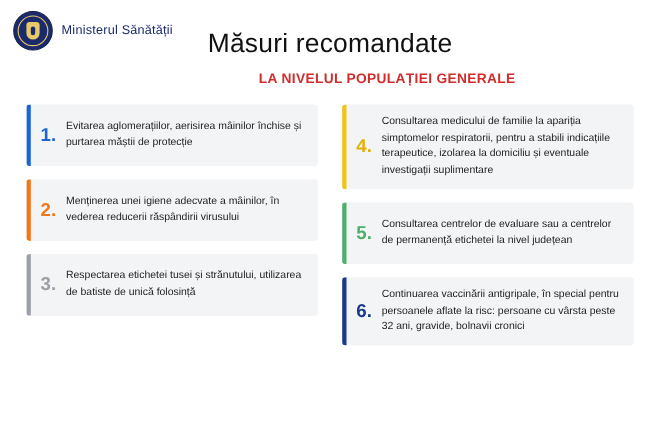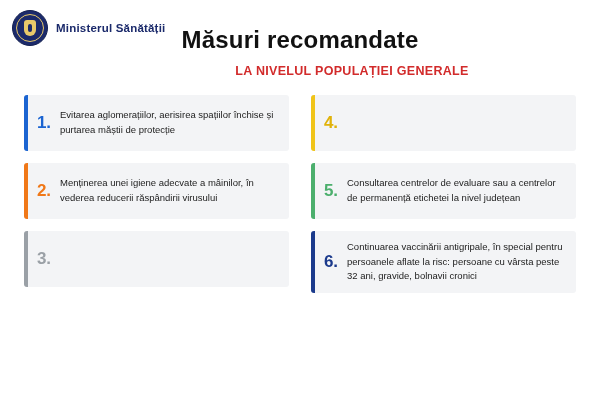--- a/index.html
+++ b/index.html
@@ -57,34 +57,34 @@
     content: "";
     position: absolute;
     top: 4px; left: 4px;
     width: 4px; height: 8px;
     background: #1b2a6b;
     border-radius: 2px;
   }
   .ministry-name {
     font-size: 11.5px;
     color: #1b2a6b;
-    font-weight: 700;
+    font-weight: 400;
     letter-spacing: .2px;
     white-space: nowrap;
   }
 
   
   .title {
     position: absolute;
     top: 26px;
     left: 0;
     width: 600px;
     text-align: center;
     font-size: 24px;
-    font-weight: 700;
+    font-weight: 400;
     color: #111111;
     letter-spacing: .2px;
   }
   .subtitle {
     position: absolute;
     top: 64px;
     left: 16px;
     width: 600px;
     text-align: center;
     font-size: 12.5px;
@@ -177,41 +177,43 @@
   <div class="title">Măsuri recomandate</div>
   <div class="subtitle">LA NIVELUL POPULAȚIEI GENERALE</div>
 
   <div class="columns">
 
     <div class="col">
 
       <div class="card">
         <div class="accent accent-blue"></div>
         <div class="num num-blue">1.</div>
-        <div class="card-text">Evitarea aglomerațiilor, aerisirea spațiilor închise și purtarea măștii de protecție</div>
+        <div class="card-text">Evitarea aglomerațiilor, aerisirea mâinilor închise și purtarea măștii de protecție</div>
       </div>
 
       <div class="card">
         <div class="accent accent-orange"></div>
         <div class="num num-orange">2.</div>
         <div class="card-text">Menținerea unei igiene adecvate a mâinilor, în vederea reducerii răspândirii virusului</div>
       </div>
 
       <div class="card">
         <div class="accent accent-gray"></div>
         <div class="num num-gray">3.</div>
+        <div class="card-text">Respectarea etichetei tusei și strănutului, utilizarea de batiste de unică folosință</div>
       </div>
 
     </div>
 
     <div class="col">
 
       <div class="card">
         <div class="accent accent-yellow"></div>
         <div class="num num-yellow">4.</div>
+        <div class="card-text">Consultarea medicului de familie la apariția simptomelor respiratorii, pentru a stabili indicațiile terapeutice, izolarea la domiciliu și eventuale investigații suplimentare</div>
       </div>
 
       <div class="card">
         <div class="accent accent-green"></div>
         <div class="num num-green">5.</div>
         <div class="card-text">Consultarea centrelor de evaluare sau a centrelor de permanență etichetei la nivel județean</div>
       </div>
 
       <div class="card">
         <div class="accent accent-navy"></div>

